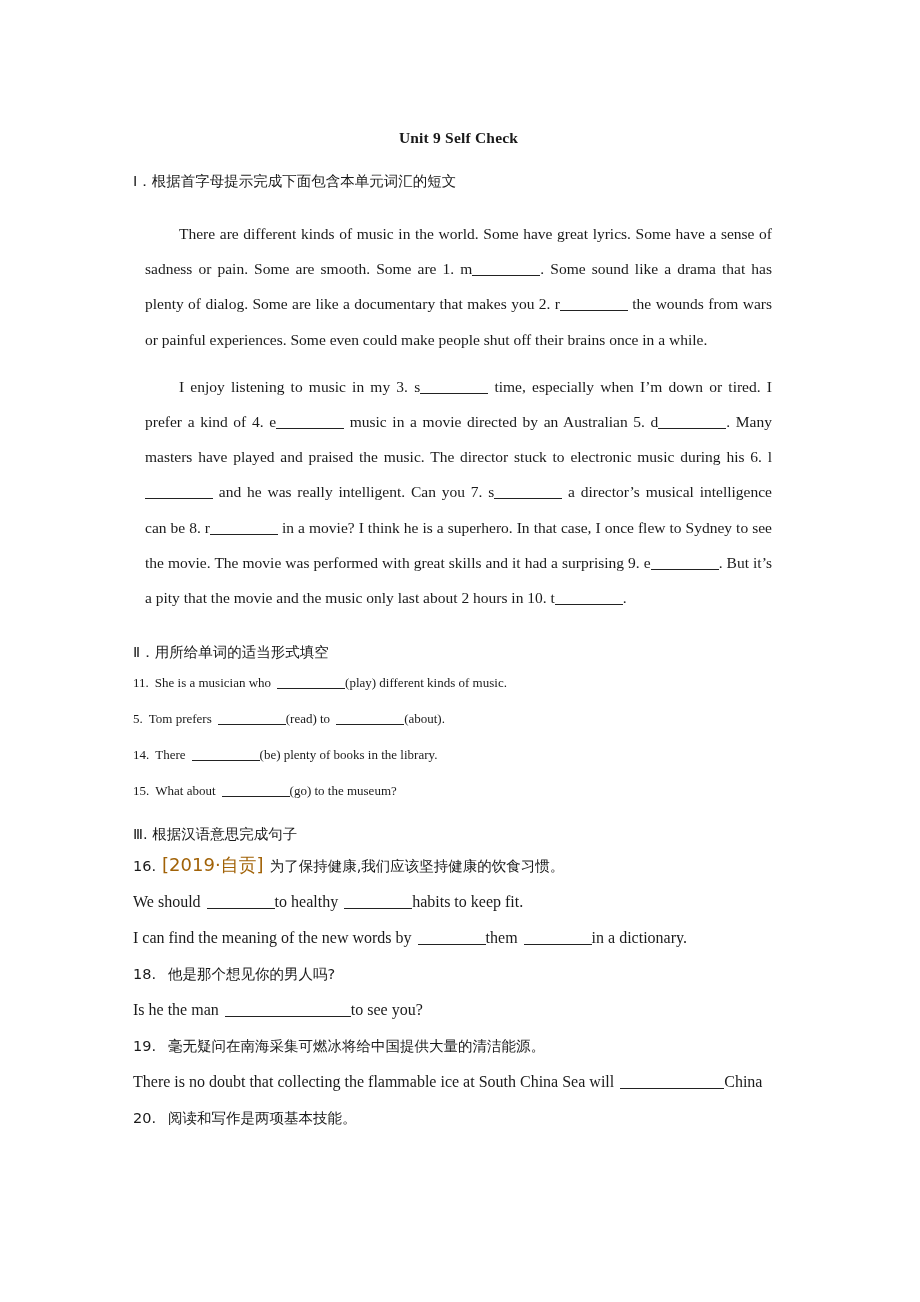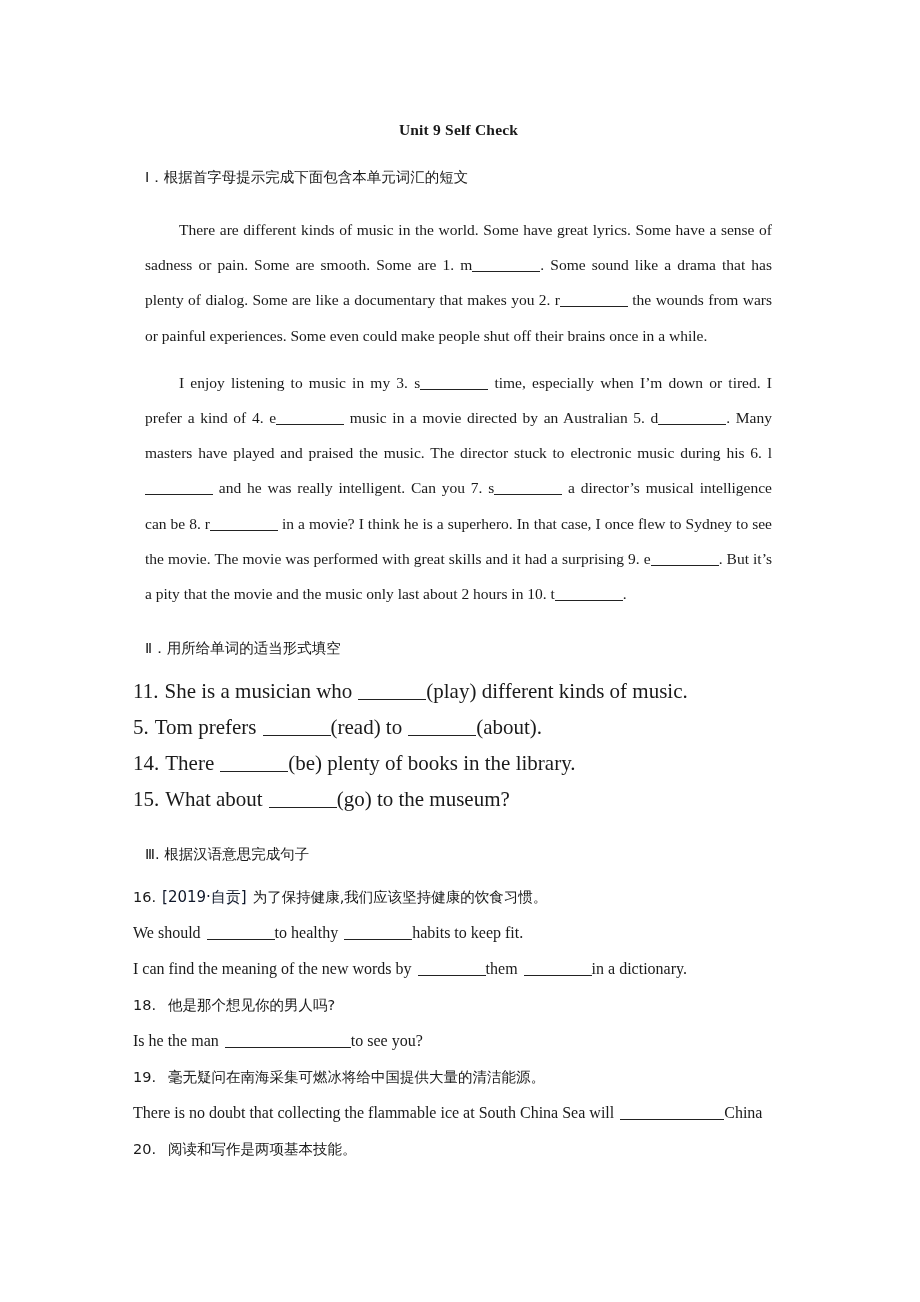--- a/index.html
+++ b/index.html
@@ -30,51 +30,51 @@
     top: 0;
     width: 651px;
   }
 
   
   .doc-title {
     text-align: center;
     font-weight: bold;
     font-size: 15.5px;
     letter-spacing: 0.2px;
-    margin: 0;
+    margin: 8px;
     padding-top: 120px;
     line-height: 20px;
   }
 
   
   .section-heading {
     font-size: 15.5px;
     line-height: 22px;
-    margin: 12px;
+    margin: 0;
     padding-top: 14px;
     padding-bottom: 2px;
     white-space: nowrap;
   }
 
   
   .passage {
     font-size: 15.5px;
     line-height: 35.2px;
     text-align: justify;
     text-justify: inter-word;
     margin: 12px;
     text-indent: 34px;
     hyphens: none;
   }
   .passage.first { padding-top: 10px; }
   .passage.second { padding-top: 0px; }
 
   
   .qline {
-    font-size: 21px;
+    font-size: 13px;
     line-height: 36px;
     margin: 0;
     white-space: nowrap;
   }
 
   .answer-line {
     font-size: 16px;
     line-height: 36px;
     margin: 0;
     white-space: nowrap;
@@ -87,22 +87,22 @@
     vertical-align: -2px;
     height: 13px;
   }
   .blank.b-md { width: 68px; }
   .blank.b-lg { width: 104px; }
   .blank.b-xl { width: 126px; }
   .blank.b-xxl { width: 196px; }
 
   
   .src-tag {
-    color: #0f172a;
-    font-size: 15px;
+    color: #a16207;
+    font-size: 18px;
   }
 
   .cn {
     font-family: "DejaVu Sans", "Liberation Sans", sans-serif;
     font-size: 14.5px;
   }
   .sp { display: inline-block; width: 6px; }
 </style>
 </head>
 <body>

